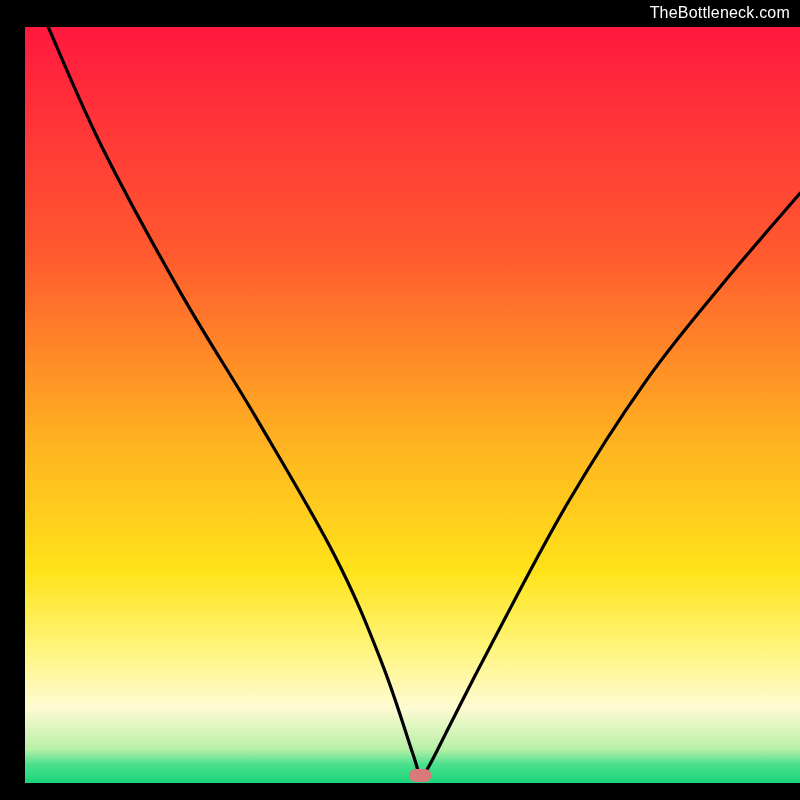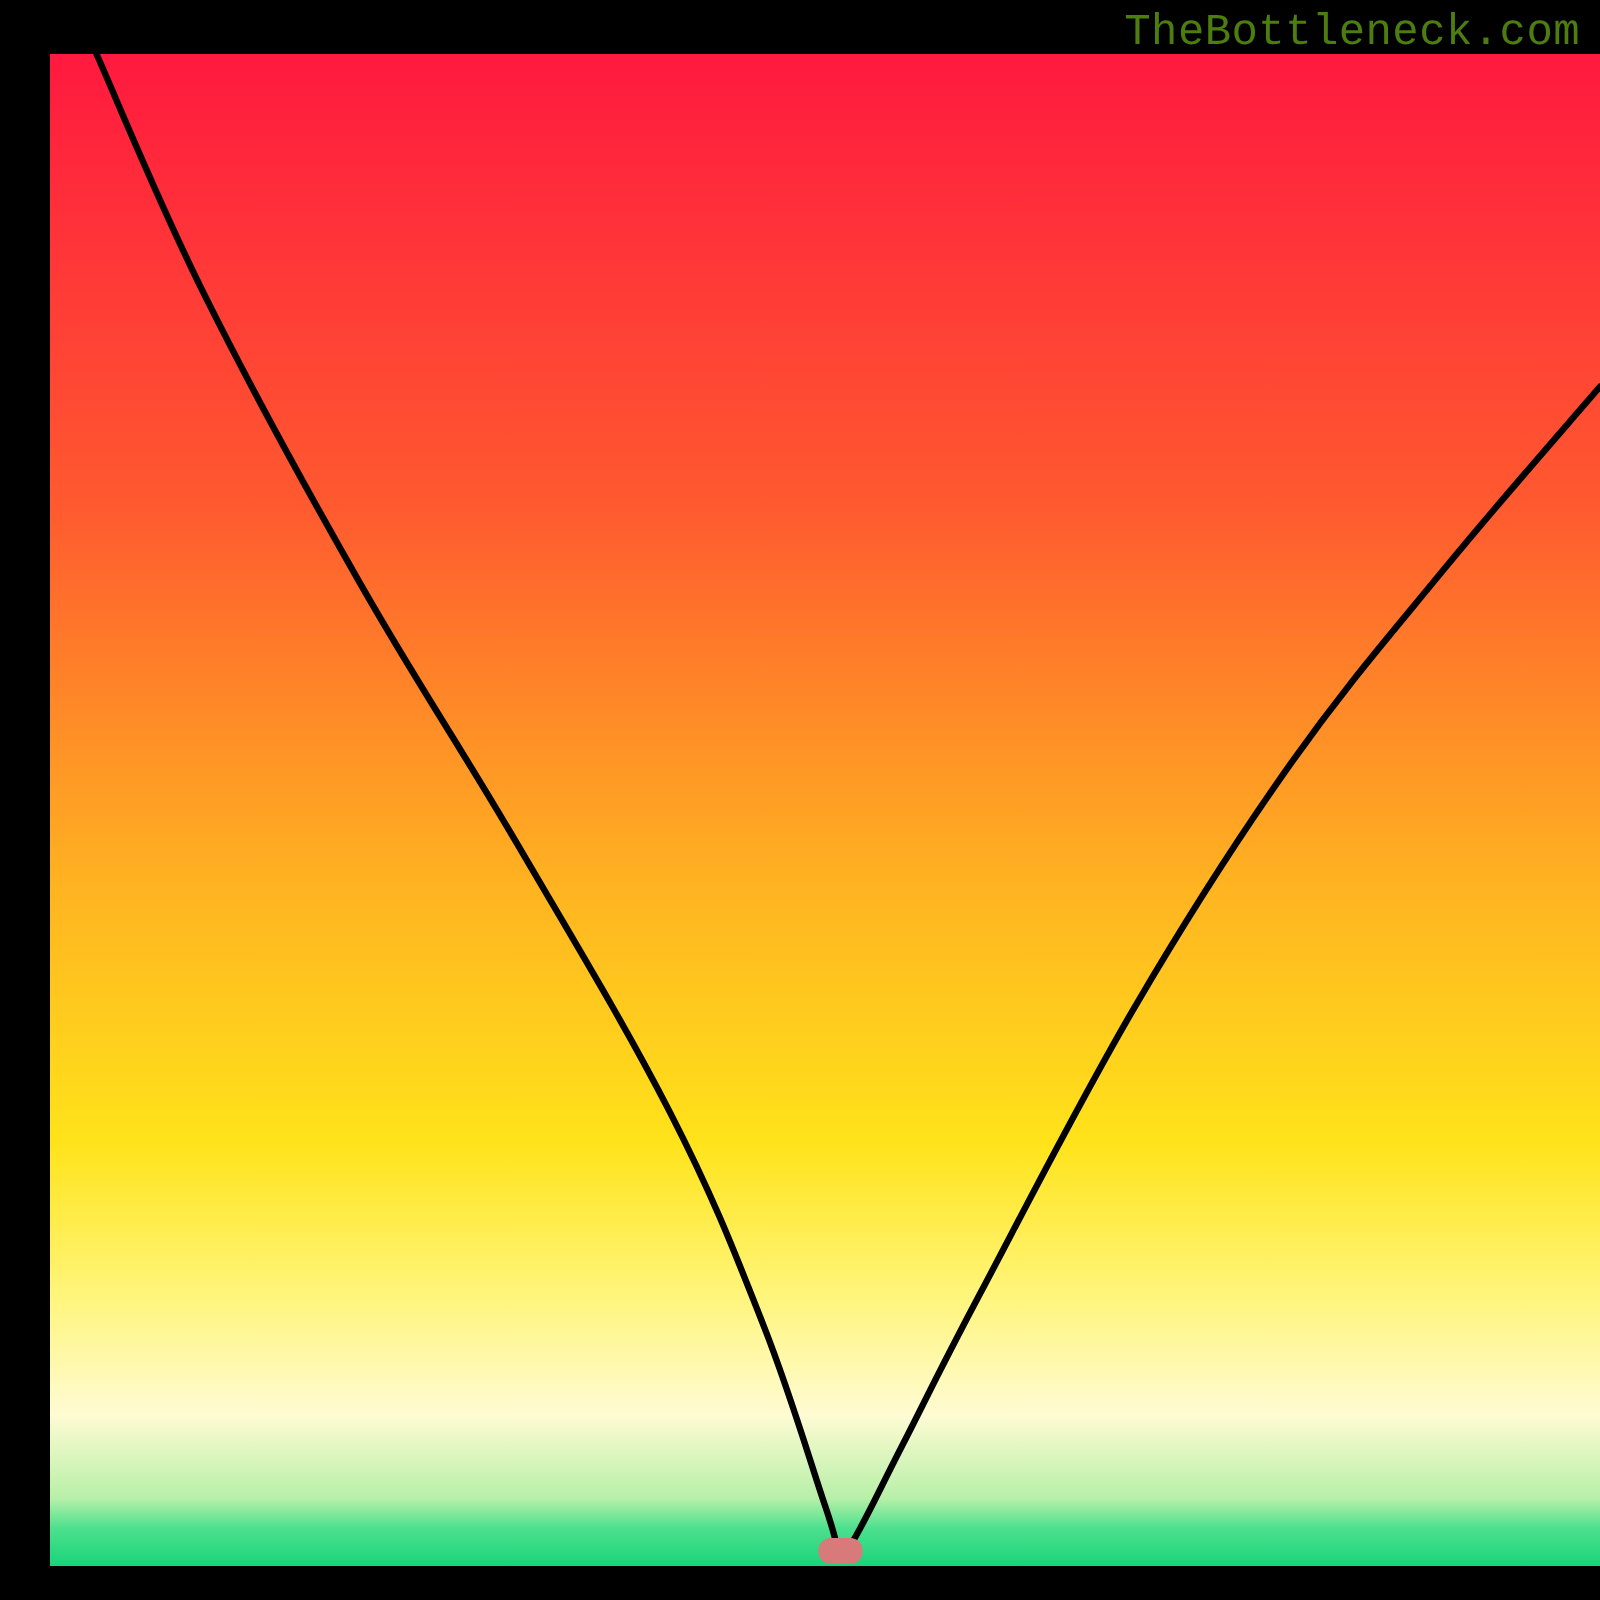--- a/index.html
+++ b/index.html
@@ -15,26 +15,25 @@
     position: absolute;
     left: 0;
     top: 0;
     width: 800px;
     height: 800px;
   }
   .watermark {
     position: absolute;
     top: 4px;
     right: 10px;
-    color: #4d7c0f;
-    font-size: 22px;
+    color: #ffffff;
+    font-size: 16px;
     font-weight: 500;
     letter-spacing: 0.2px;
     user-select: none;
-    font-family: Liberation Mono, monospace;
   }
   svg { display: block; }
 </style>
 </head>
 <body>
 
 <div class="chart-wrap">
   <svg id="chart-svg" width="800" height="800" viewBox="0 0 800 800">
     <defs>
       <linearGradient id="bg-grad" x1="0" y1="0" x2="0" y2="1">

